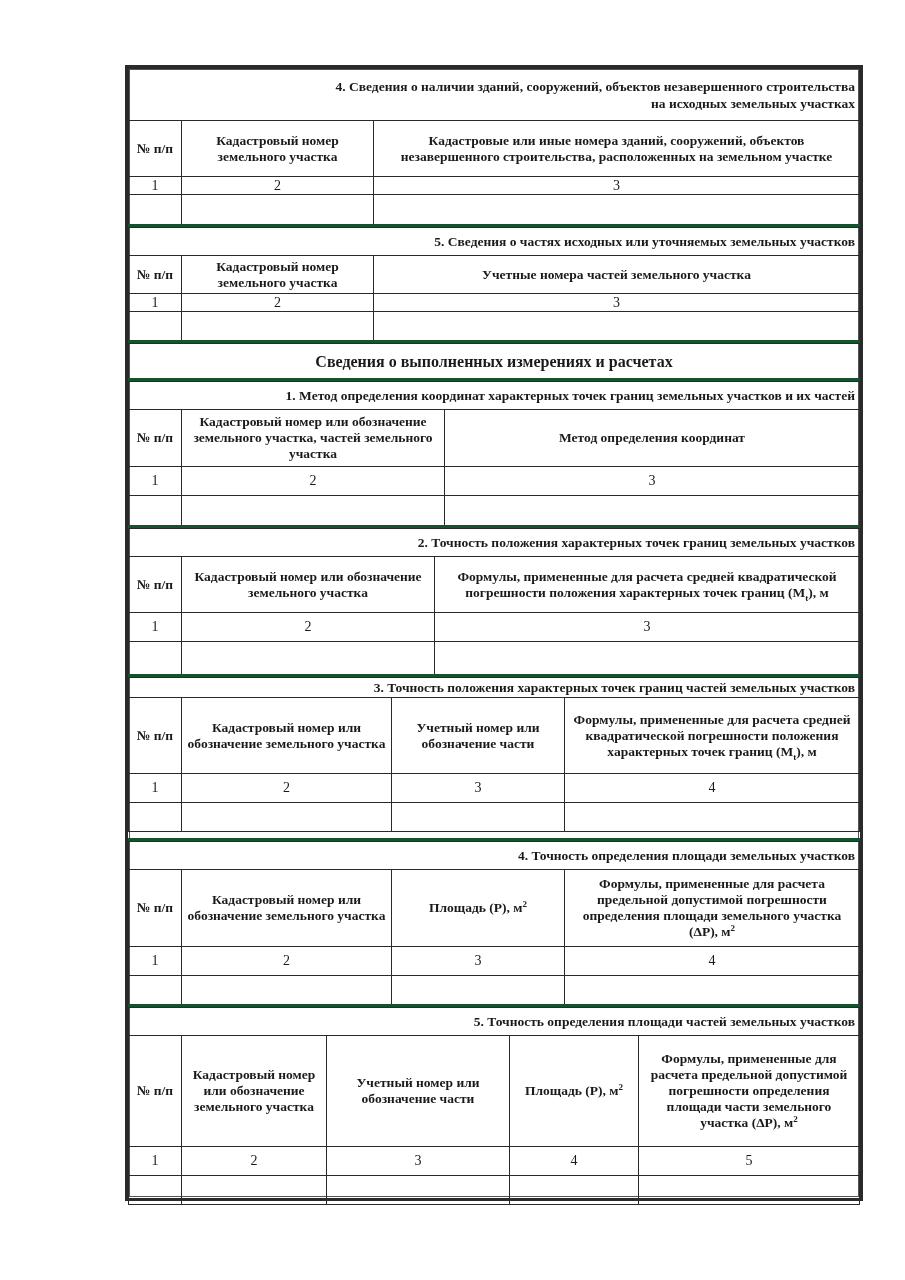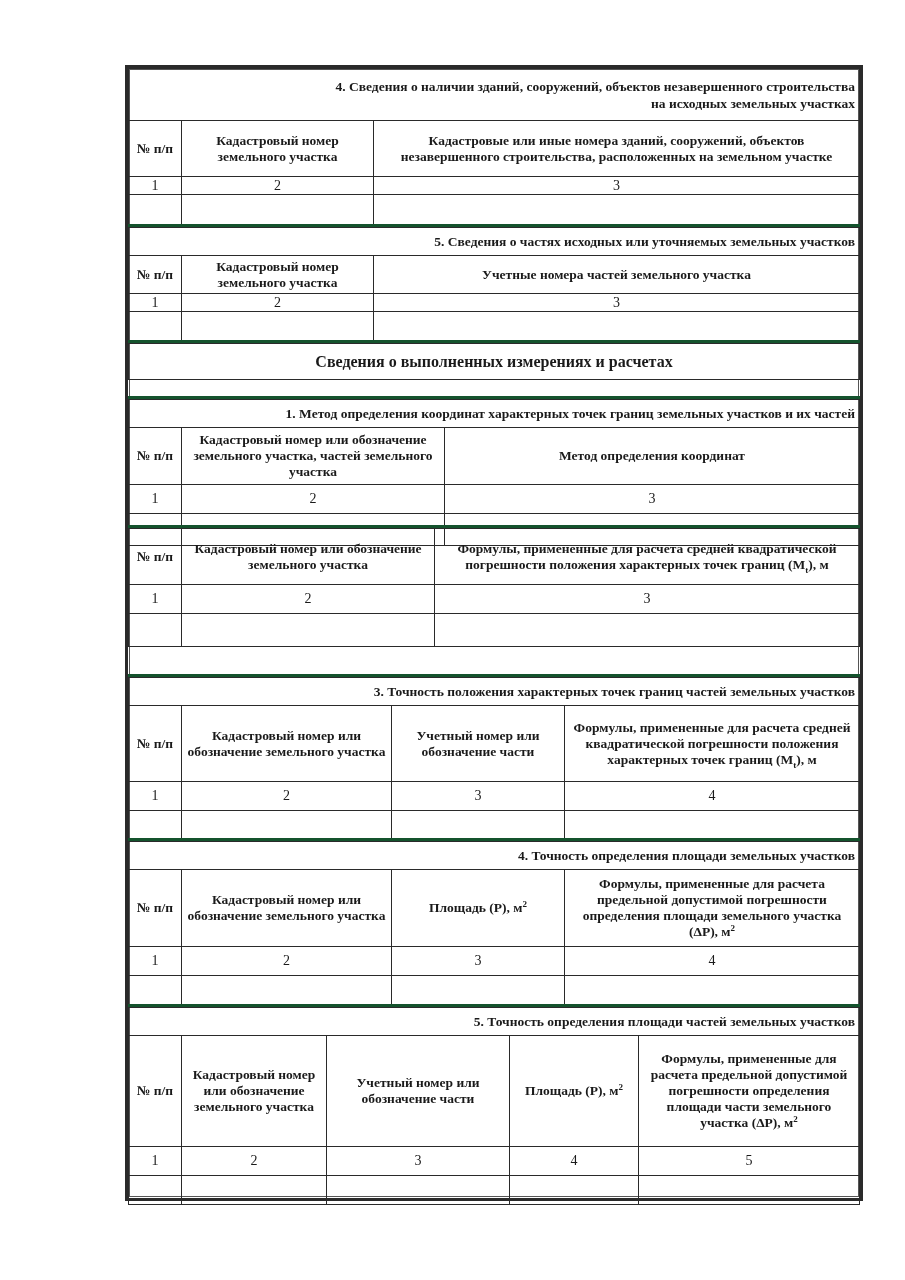--- a/index.html
+++ b/index.html
@@ -87,21 +87,21 @@
   <div class="sec sep-top" style="top:272px;">
     <table>
       <tbody>
           <tr style="height:36px">
             <td class="big">Сведения о выполненных измерениях и расчетах</td>
           </tr>
     </tbody>
       </table>
   </div>
 
-  <div class="sec sep-top" style="top:328px;">
+  <div class="sec sep-top" style="top:310px;">
     <table>
       <colgroup>
           <col style="width:53px">
           <col style="width:263px">
           <col>
         </colgroup>
       <tbody>
           <tr style="height:28px">
             <td class="title" colspan="3">1. Метод определения координат характерных точек границ земельных участков и их частей</td>
           </tr>
@@ -125,20 +125,23 @@
   </div>
 
   <div class="sec sep-top" style="top:457px;">
     <table>
       <colgroup>
           <col style="width:53px">
           <col style="width:253px">
           <col>
         </colgroup>
       <tbody>
+          <tr style="height:28px">
+            <td class="title" colspan="3">2. Точность положения характерных точек границ земельных участков</td>
+          </tr>
       <tr style="height:56px">
         <td class="h">№ п/п</td>
         <td class="h">Кадастровый номер или обозначение земельного участка</td>
         <td class="h"><span>Формулы, примененные для расчета средней квадратической погрешности положения характерных точек границ (M</span><sub>t</sub><span>), м</span></td>
       </tr>
       <tr style="height:29px">
         <td class="num">1</td>
         <td class="num">2</td>
         <td class="num">3</td>
       </tr>
@@ -153,21 +156,21 @@
 
   <div class="sec sep-top" style="top:606px;">
     <table>
       <colgroup>
           <col style="width:53px">
           <col style="width:210px">
           <col style="width:173px">
           <col>
         </colgroup>
       <tbody>
-          <tr style="height:28px">
+          <tr style="height:20px">
             <td class="title" colspan="4">3. Точность положения характерных точек границ частей земельных участков</td>
           </tr>
       <tr style="height:76px">
         <td class="h">№ п/п</td>
         <td class="h">Кадастровый номер или обозначение земельного участка</td>
         <td class="h">Учетный номер или обозначение части</td>
         <td class="h"><span>Формулы, примененные для расчета средней квадратической погрешности положения характерных точек границ (M</span><sub>t</sub><span>), м</span></td>
       </tr>
       <tr style="height:29px">
         <td class="num">1</td>

